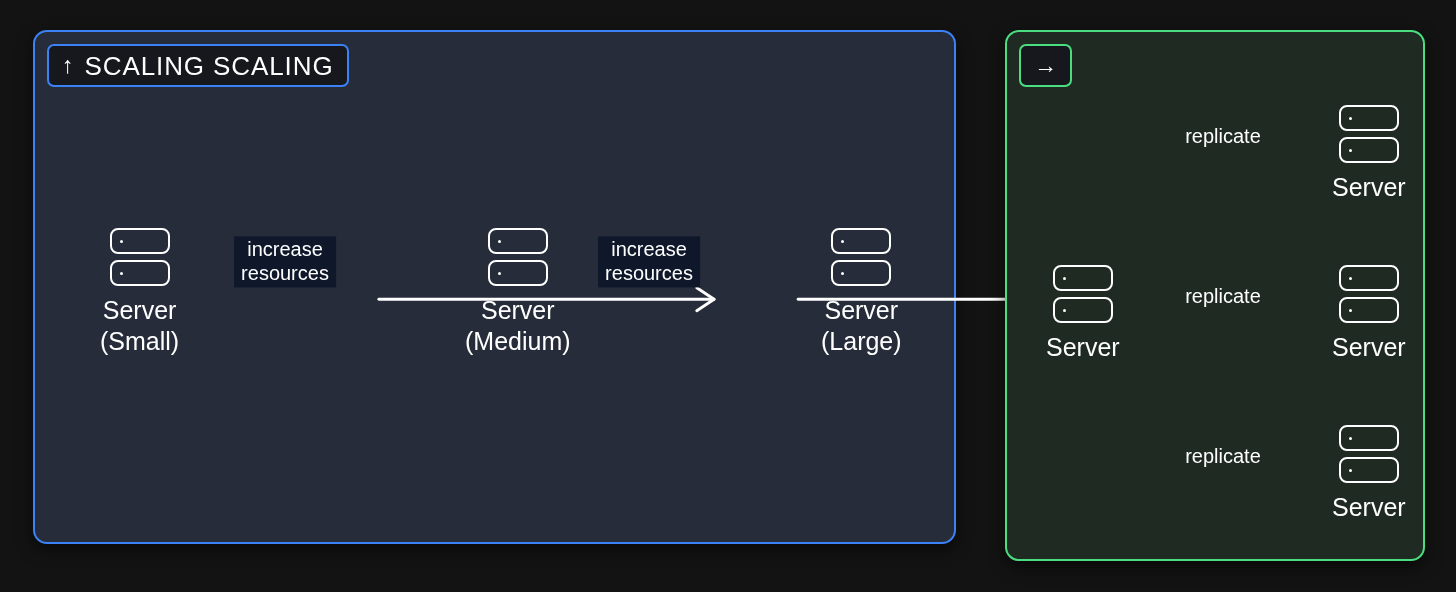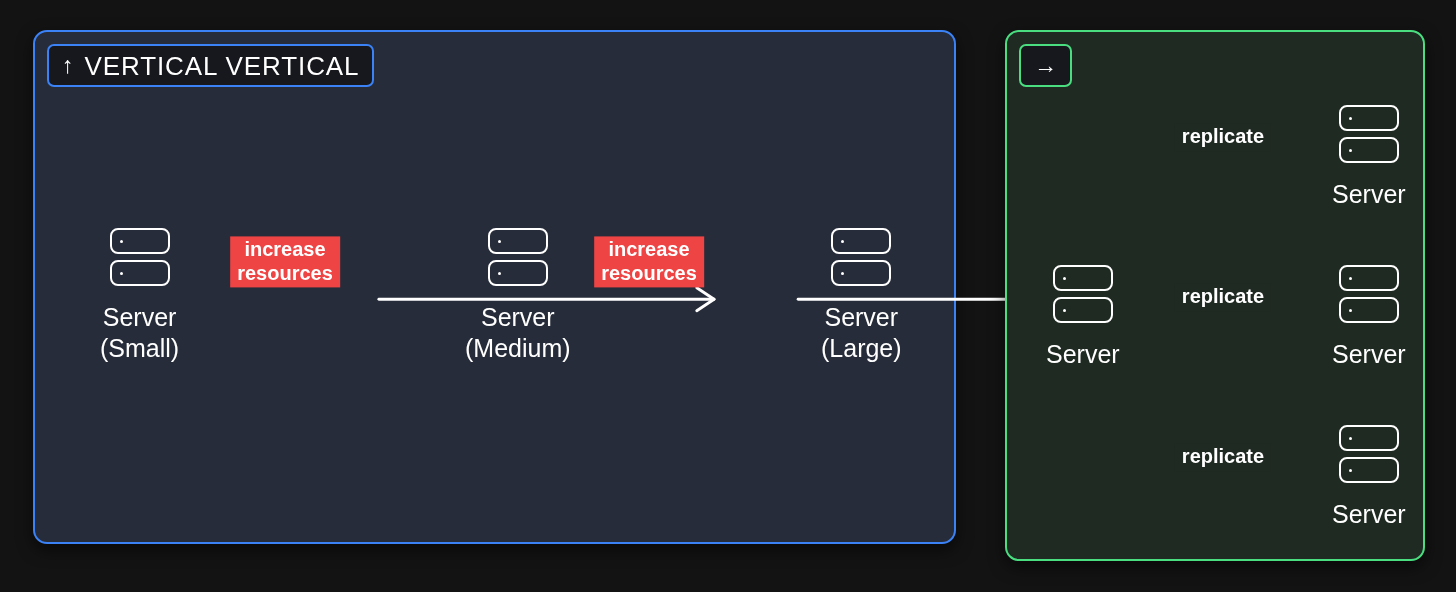--- a/index.html
+++ b/index.html
@@ -102,55 +102,54 @@
   .server-box::before {
     content: "";
     position: absolute;
     left: 8px; top: 50%;
     width: 3px; height: 3px;
     margin-top: -1.5px;
     border-radius: 50%;
     background: #ffffff;
   }
   .server-label {
-    margin-top: 16px;
+    margin-top: 9px;
     color: #ffffff;
     font-size: 25px;
     line-height: 1.25;
     text-align: center;
     white-space: pre-line;
   }
 
   
   .edge-label {
     position: absolute;
     color: #ffffff;
     font-size: 20px;
     line-height: 1.18;
     text-align: center;
     white-space: pre-line;
     transform: translate(-50%, -50%);
   }
   .edge-label.pad {
     padding: 2px 7px;
-    font-weight: bold;
-  }
-  .edge-label.on-blue  { background: #ef4444; }
+  }
+  .edge-label.on-blue  { background: #0f172a; }
   .edge-label.on-green { background: #1f2a22; }
 </style>
 </head>
 <body>
 
 <div id="stage">
 
   <div class="panel vertical">
 
     <div class="badge">
       <span class="glyph">↑</span>
-      <span class="title">VERTICAL VERTICAL</span>
+      <span class="title">SCALING SCALING</span>
     </div>
 
     <svg class="wire" viewBox="0 0 923 514" width="923" height="514">
       <g stroke="#ffffff" stroke-width="2.5" fill="none" stroke-linecap="round" stroke-linejoin="round">
 
         <line x1="128" y1="232" x2="419" y2="232"></line>
         <polyline points="404,222 419,232 404,242"></polyline>
 
         <line x1="492" y1="232" x2="783" y2="232"></line>
         <polyline points="768,222 783,232 768,242"></polyline>

